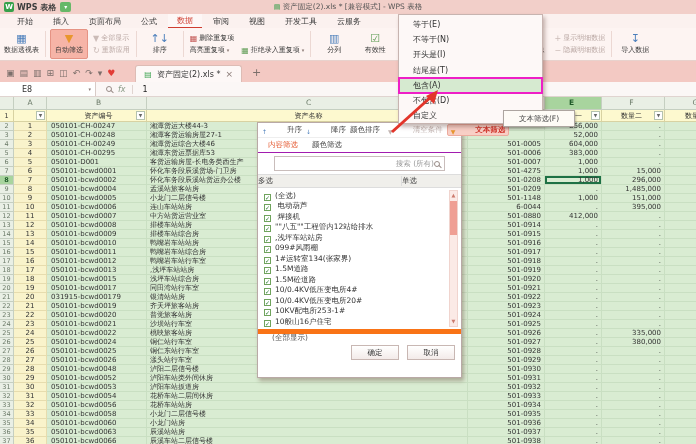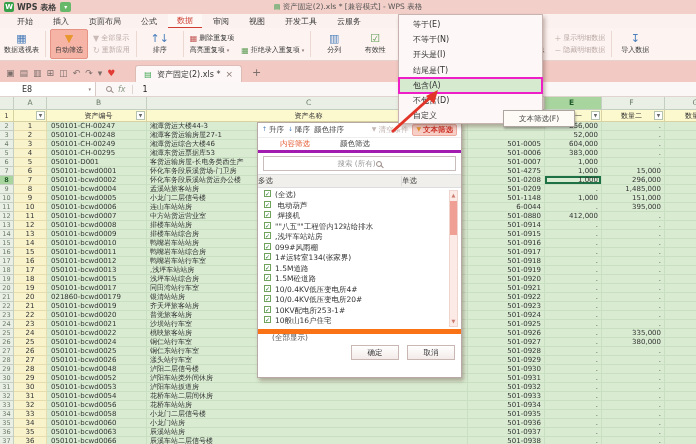--- a/index.html
+++ b/index.html
@@ -61,33 +61,33 @@
 .cC{width:321px;padding-left:3px}
 .cD{width:77px;justify-content:flex-end;padding-right:3px}
 .cE{width:57px;justify-content:flex-end;padding-right:3px}
 .cF{width:63px;justify-content:flex-end;padding-right:3px}
 .cG{width:65px;justify-content:flex-end;padding-right:3px}
 .selcell{box-shadow:inset 0 0 0 2px #1e7145}
 .dd{position:absolute;right:1px;top:1px;width:9px;height:9px;background:#fff;border:1px solid #b4c2af;display:flex;align-items:center;justify-content:center;font-size:4.5px;color:#666}
 
 #fpanel{position:absolute;left:257px;top:122px;width:205px;height:256px;background:#fff;border:1px solid #b9a9a6;box-shadow:2px 3px 4px rgba(90,50,40,.35);font-size:7.5px}
 #fp-toolbar{height:15px;display:flex;align-items:center;gap:4px;padding:0 4px;border-bottom:1px solid #eee}
-.fpt{display:flex;align-items:flex-start;gap:2px;color:#444;white-space:nowrap}
+.fpt{display:flex;align-items:flex-end;gap:20px;color:#444;white-space:nowrap}
 .fpt .tic{font-size:6px}
 .fpt.disab{color:#c3b6b3}
 #fp-textfilter{background:#f8cfc6;border:1px solid #eda austin;border:1px solid #edab9e;border-radius:2px;padding:0 3px;color:#d0342a;font-weight:bold}
-#fp-tabs{height:15px;display:flex;gap:30px;padding:0 22px;align-items:center;border-bottom:3px solid #a21caf}
+#fp-tabs{height:15px;display:flex;gap:14px;padding:0 10px;align-items:center;border-bottom:1px solid #a21caf}
 #fp-tabs .ftab{color:#444}
 #fp-tabs .ftab.act{color:#e4572e}
-#fp-search{margin:3px 5px;height:15px;border:1px solid #c9bdbb;display:flex;align-items:center;justify-content:center;padding:0 4px;color:#999}
+#fp-search{margin:3px 16px;height:15px;border:1px solid #c9bdbb;display:flex;align-items:center;justify-content:flex-end;padding:0 4px;color:#999}
 #fp-cols{height:14px;background:#f0efeb;border-top:1px solid #ddd;border-bottom:1px solid #ddd;display:flex;align-items:center}
 #fp-cols .multi{flex:1;color:#444}
 #fp-cols .single{width:60px;text-align:left;color:#444;border-left:1px solid #ddd}
 #fp-list{height:141px;overflow:hidden;padding:2px 0 0 6px;position:relative}
-.fitem{display:flex;align-items:flex-start;gap:4px;height:10.5px}
+.fitem{display:flex;align-items:flex-end;gap:4px;height:10.5px}
 .cb{width:7px;height:7px;border:1px solid #6fa35c;background:#fff;font-size:6px;line-height:6px;color:#2e7d32;text-align:center;flex:none}
 .fitem span.lab{white-space:pre;color:#333}
 #fp-scroll{position:absolute;right:3px;top:2px;width:9px;height:137px;background:#fbeae6;border:1px solid #f0d4ce}
 #fp-scroll .sa{height:9px;text-align:center;font-size:5px;color:#cc7b6e;line-height:9px}
 #fp-scroll .thumb{position:absolute;top:10px;left:0;width:100%;height:34px;background:#ef9f94}
 #fp-scroll .sa.down{position:absolute;bottom:0;width:100%}
 #fp-showall{height:13px;border-top:5px solid #f97316;display:flex;align-items:center;padding-left:14px;color:#555}
 #fp-btns{display:flex;justify-content:flex-end;gap:8px;padding:3px 6px}
 .btn{width:48px;height:15px;border:1px solid #c8b7b3;background:linear-gradient(#fff,#f3ebe9);display:flex;align-items:center;justify-content:center;color:#333}
 
@@ -455,21 +455,21 @@
       <div class="cell cB">050101-bcwd0017</div>
       <div class="cell cC">同田湾站行车室</div>
       <div class="cell cD">501-0921</div>
       <div class="cell cE">.</div>
       <div class="cell cF">.</div>
       <div class="cell cG"></div>
     </div>
     <div class="gridrow drow">
       <div class="cell rh">21</div>
       <div class="cell cA">20</div>
-      <div class="cell cB">021860-bcwd00179</div>
+      <div class="cell cB">031915-bcwd00179</div>
       <div class="cell cC">银清站站房</div>
       <div class="cell cD">501-0922</div>
       <div class="cell cE">.</div>
       <div class="cell cF">.</div>
       <div class="cell cG"></div>
     </div>
     <div class="gridrow drow">
       <div class="cell rh">22</div>
       <div class="cell cA">21</div>
       <div class="cell cB">050101-bcwd0019</div>

